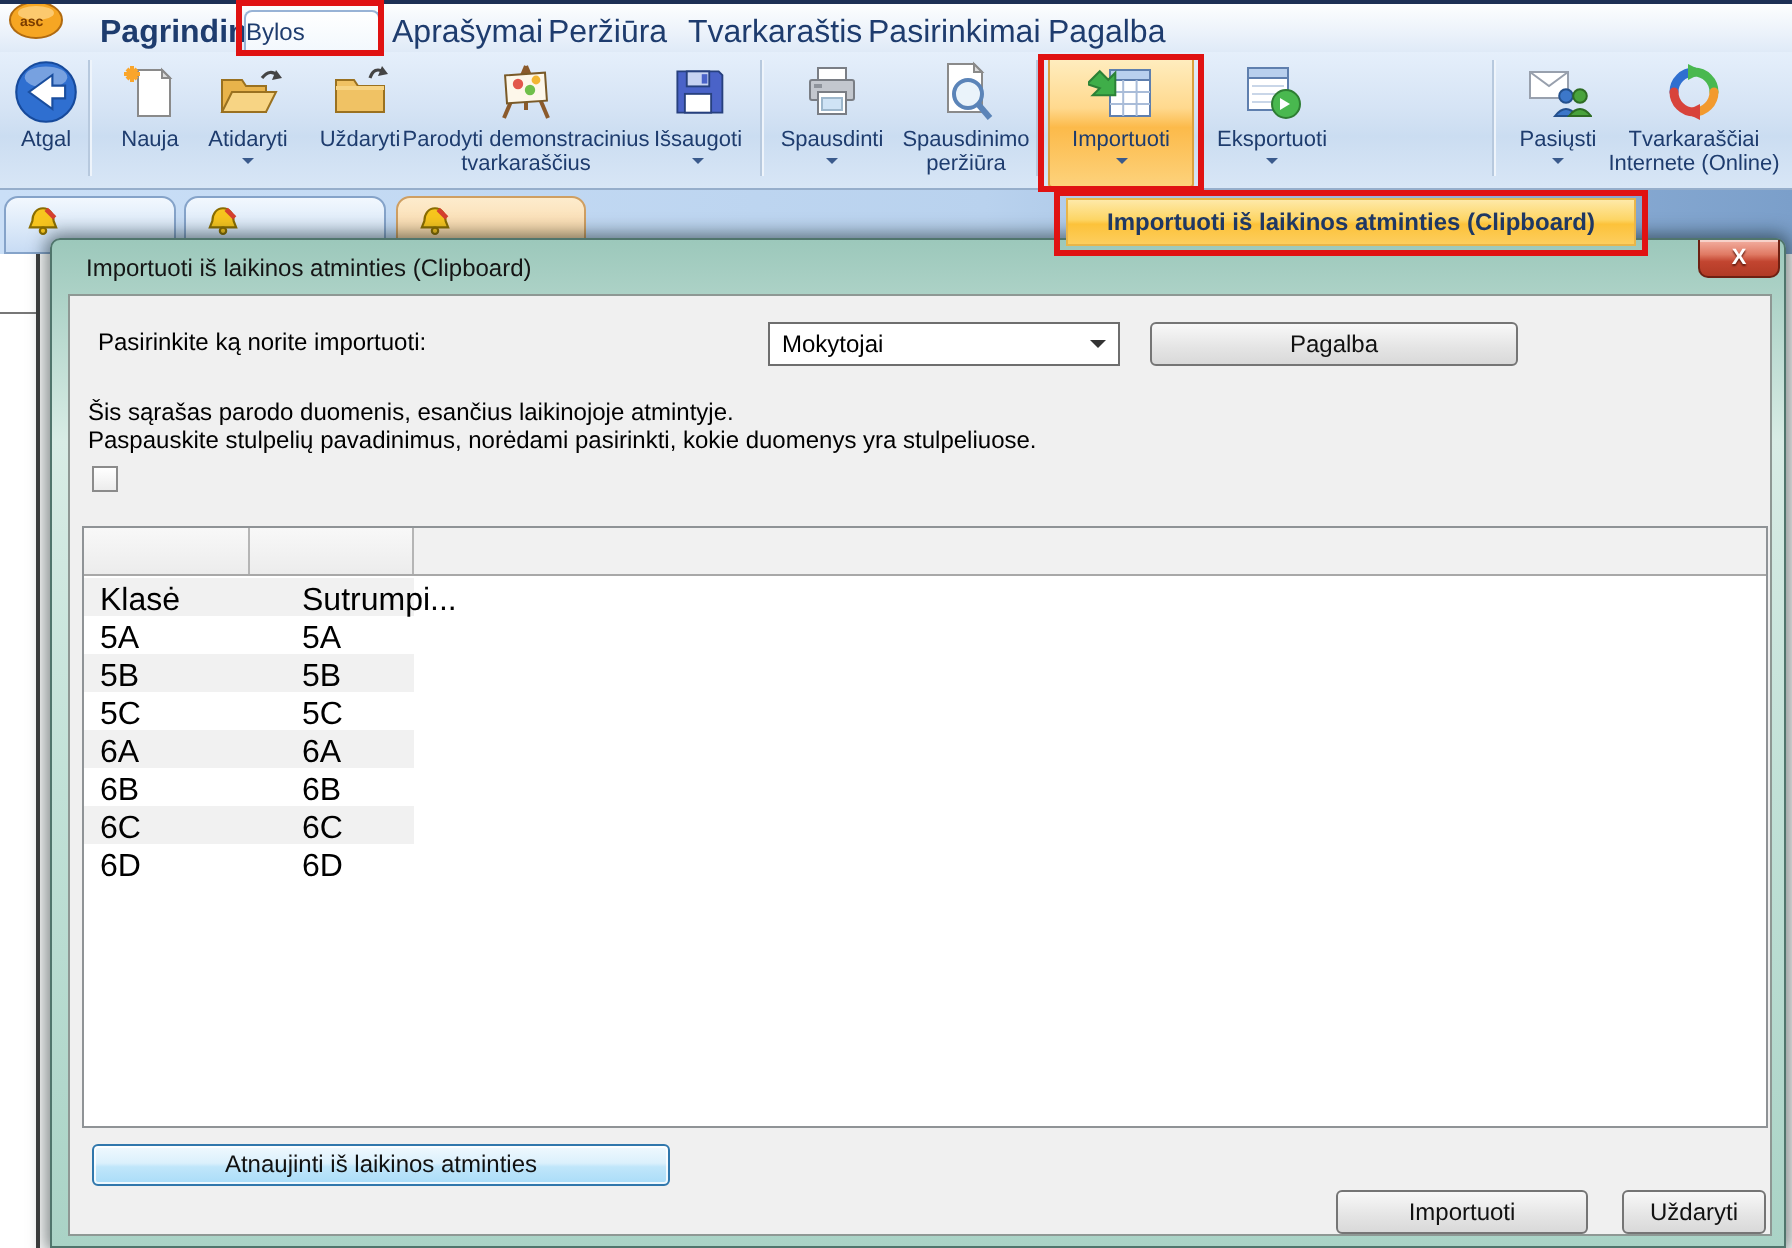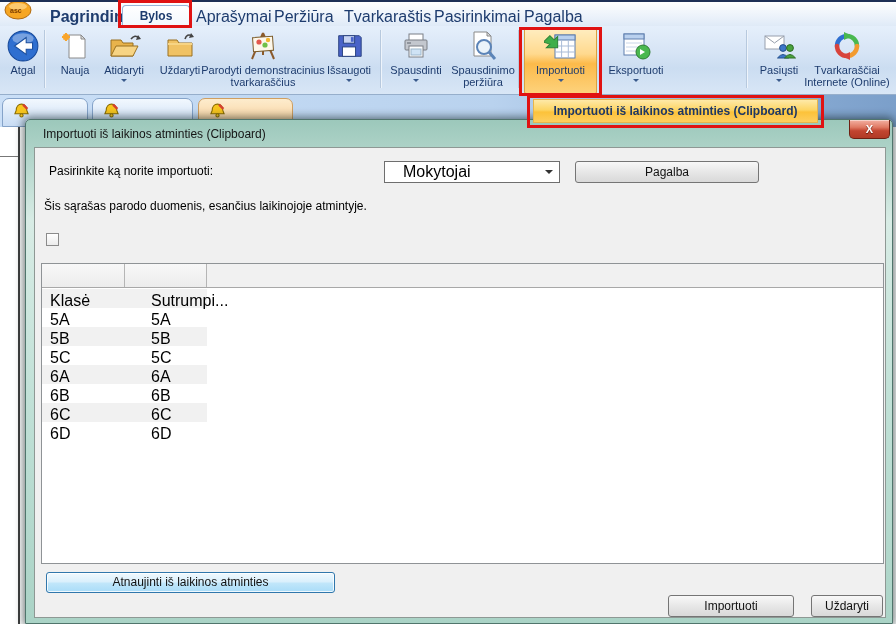--- a/index.html
+++ b/index.html
@@ -7,22 +7,22 @@
           font-family:"Liberation Sans",sans-serif;background:#fff;}
 
   
   #topbar{position:absolute;left:0;top:0;width:896px;height:26px;
     background:linear-gradient(#fdfefe,#eaf1fa 65%,#dfeaf7);
     border-top:2px solid #1d3055;box-sizing:border-box;}
   .menu-item{position:absolute;top:6px;font-size:16px;color:#1e3c6e;white-space:nowrap;}
   .menu-item.bold{font-weight:bold;}
   .bylos-tab{position:absolute;left:122px;top:3px;width:68px;height:23px;
     background:linear-gradient(#ffffff,#f1f7fd);border:1px solid #98b3d6;border-bottom:none;
-    border-radius:4px 4px 0 0;text-align:center;font-size:12px;color:#1e3c6e;
-    line-height:21px;box-sizing:border-box;font-weight:bold;}
+    border-radius:4px 4px 0 0;font-size:12px;color:#1e3c6e;
+    line-height:21px;box-sizing:border-box;}
   #logo{position:absolute;left:3px;top:0px;}
 
   
   #ribbon{position:absolute;left:0;top:26px;width:896px;height:69px;
     background:linear-gradient(#e5effb,#d6e4f5 40%,#cbddf1 62%,#d8e6f6);
     border-bottom:1px solid #96aecb;box-sizing:border-box;}
   .vsep{position:absolute;top:4px;height:58px;width:1px;background:#b7c9de;box-shadow:1px 0 0 #eef4fb;}
   .rbtn{position:absolute;top:2px;height:64px;text-align:center;font-size:11px;
     color:#1e3c6e;line-height:12px;}
   .ric{height:36px;display:flex;align-items:center;justify-content:center;}
@@ -53,21 +53,21 @@
   #dlg-close{position:absolute;left:823px;top:0;width:41px;height:19px;
     background:linear-gradient(#f3b0a2,#e07a64 40%,#c24530 60%,#b13a25);
     border:1px solid #6e2012;border-top:none;border-radius:0 0 5px 5px;
     box-shadow:inset 0 1px 0 rgba(255,255,255,.45);display:flex;align-items:center;
     justify-content:center;color:#fff;font-weight:bold;font-size:11px;
     text-shadow:0 1px 1px #5e1a0e;box-sizing:border-box;}
   #dlg-client{position:absolute;left:8px;top:27px;width:852px;height:471px;
     background:#f0f0f0;border:1px solid #8e9894;box-sizing:border-box;}
   #dlg-client .txt{position:absolute;font-size:12px;color:#000;white-space:nowrap;}
   .combo{position:absolute;left:349px;top:13px;width:176px;height:22px;background:#fff;
-    border:1px solid #6e6e6e;box-sizing:border-box;font-size:16px;line-height:20px;padding-left:18px;}
+    border:1px solid #6e6e6e;box-sizing:border-box;font-size:12px;line-height:20px;padding-left:6px;}
   .combo-arrow{position:absolute;right:6px;top:8px;width:0;height:0;
     border-left:4px solid transparent;border-right:4px solid transparent;border-top:4px solid #333;}
   .btn{position:absolute;background:linear-gradient(#f8f8f8,#e4e4e4 60%,#d9d9d9);
     border:1px solid #757575;border-radius:3px;font-size:12px;text-align:center;
     box-sizing:border-box;color:#111;}
   #help-btn{left:540px;top:13px;width:184px;height:22px;line-height:20px;}
   .chk{position:absolute;left:11px;top:85px;width:13px;height:13px;
     background:linear-gradient(#fff,#ececec);border:1px solid #8b8b8b;box-sizing:border-box;}
   #table{position:absolute;left:6px;top:115px;width:843px;height:301px;background:#fff;
     border:1px solid #8f9396;box-sizing:border-box;}
@@ -331,20 +331,21 @@
       <span class="txt" style="left:14px;top:16px">Pasirinkite ką norite importuoti:</span>
 
       <div class="combo">
         <span>Mokytojai</span>
         <span class="combo-arrow"></span>
       </div>
 
       <div class="btn" id="help-btn">Pagalba</div>
 
       <span class="txt" style="left:9px;top:51px">Šis sąrašas parodo duomenis, esančius laikinojoje atmintyje.</span>
+      <span class="txt" style="left:9px;top:65px">Paspauskite stulpelių pavadinimus, norėdami pasirinkti, kokie duomenys yra stulpeliuose.</span>
 
       <div class="chk"></div>
 
       <div id="table">
         <div class="thead">
           <div class="hc" style="left:0;width:83px"></div>
           <div class="hc" style="left:83px;width:82px"></div>
         </div>
         <div class="trow" style="top:25px">
           <div class="stripe"></div>

